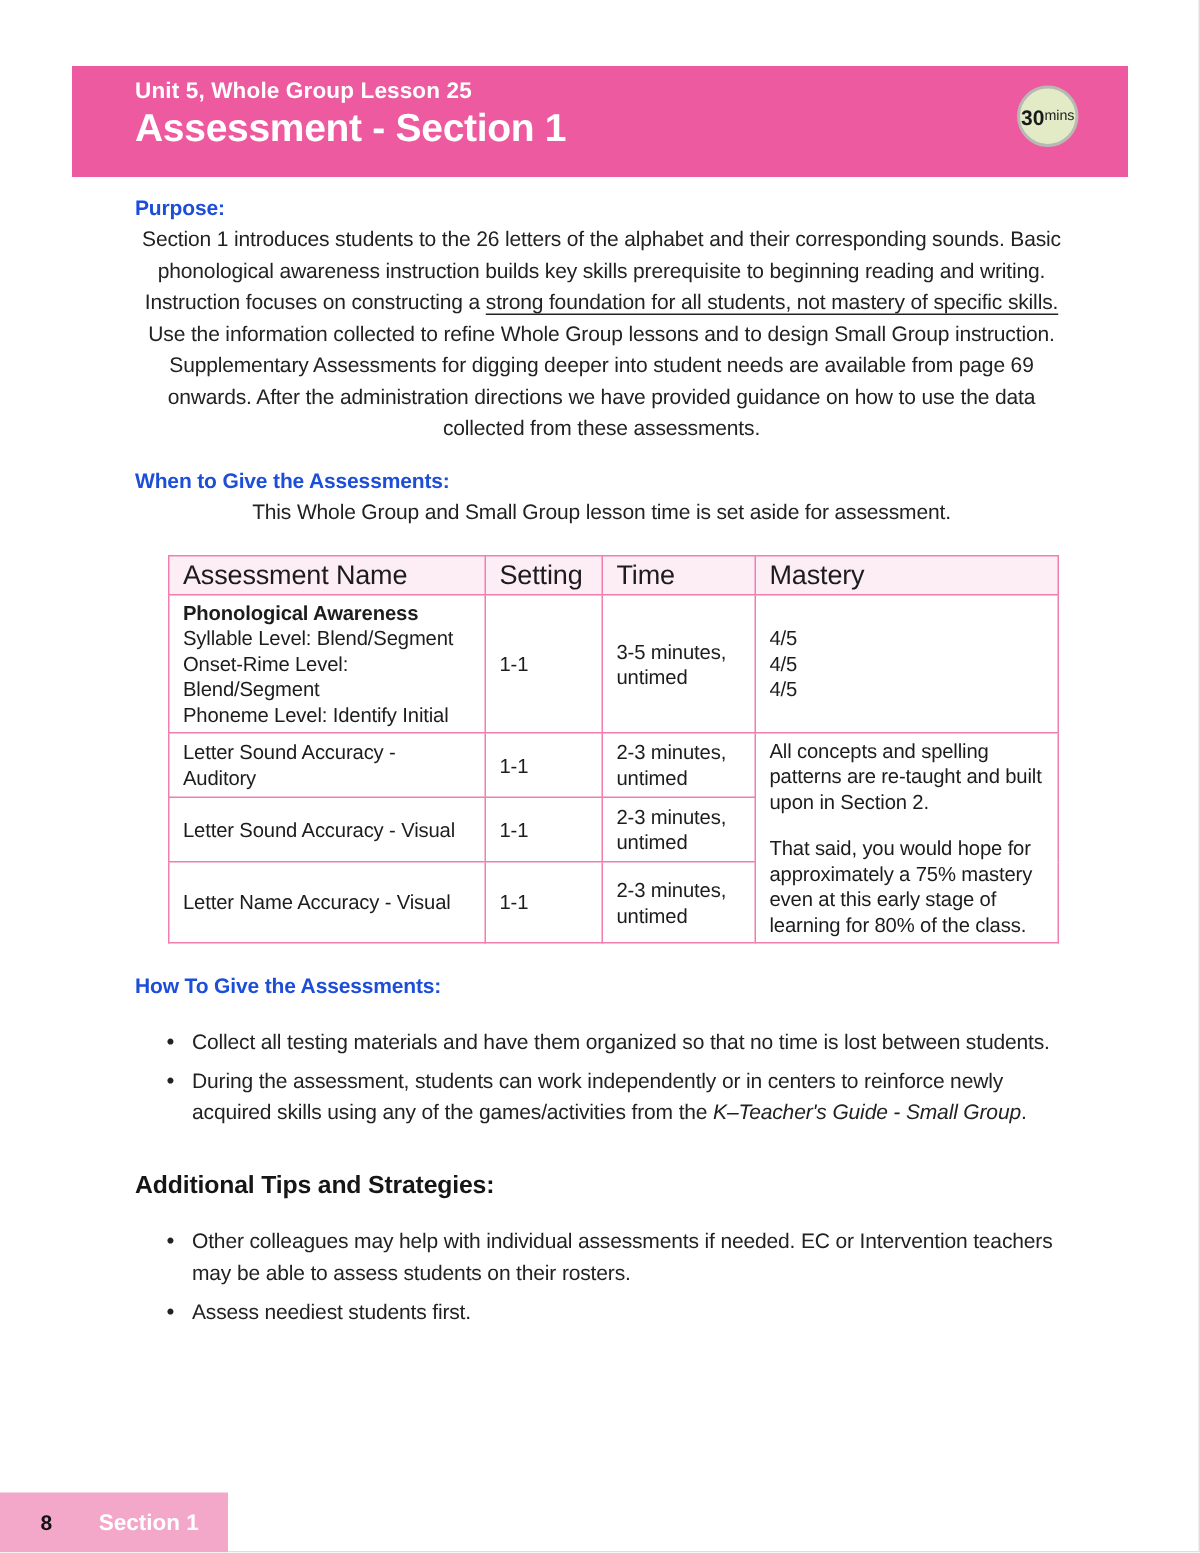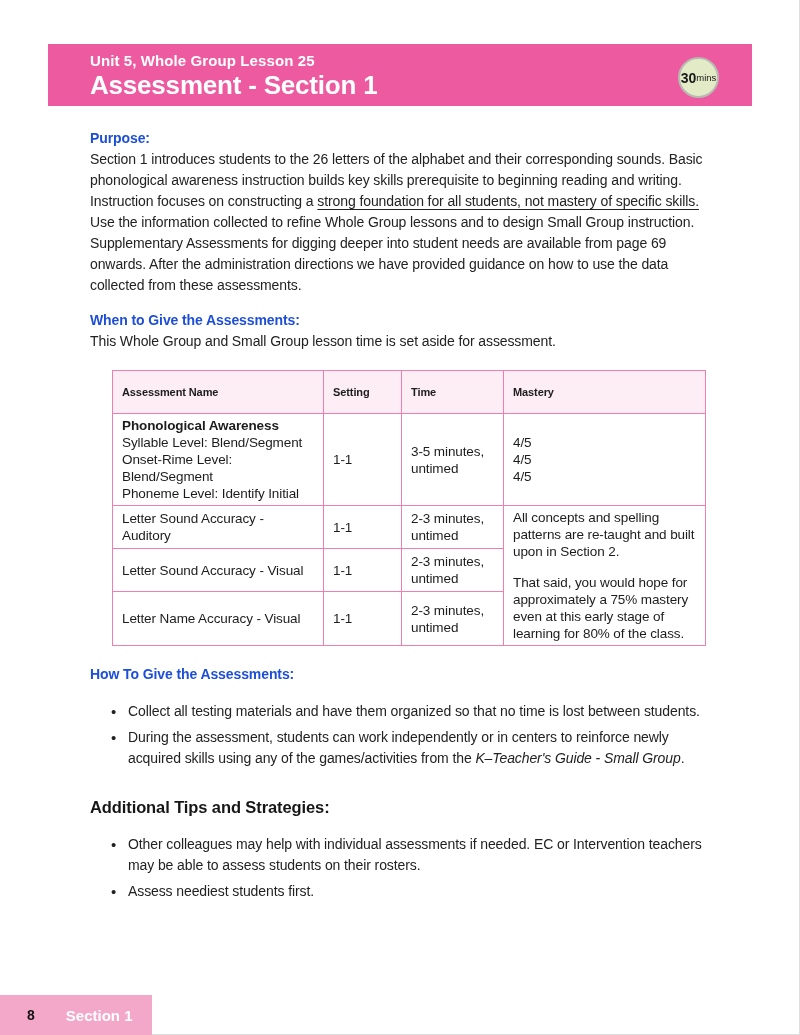--- a/index.html
+++ b/index.html
@@ -14,21 +14,21 @@
     width: 800px;
     height: 1035px;
     background: #fff;
     overflow: hidden;
     box-shadow: inset -1px 0 0 #dedede, inset 0 -1px 0 #dedede;
   }
   
   .banner {
     position: absolute;
     left: 48px; top: 44px;
-    width: 704px; height: 62px;
+    width: 704px; height: 74px;
     background: var(--banner-pink, #ee5a9f);
     color: #fff;
     padding: 8px 0 0 42px;
   }
   .banner-eyebrow {
     font-size: 15px; font-weight: 700; letter-spacing: 0.1px;
   }
   .banner-title {
     font-size: 26px; font-weight: 700; letter-spacing: -0.2px;
     margin-top: 1px;
@@ -57,21 +57,21 @@
     line-height: 21px;
   }
   h3.sec {
     font-size: 14px; font-weight: 700; color: #1d4ed8;
     line-height: 21px;
   }
   h2.sec-lg {
     font-size: 16.5px; font-weight: 700; color: #161616;
     line-height: 22px;
   }
-  p.body { margin: 0; }
+  p.body { margin: 0; text-align: center; }
   .gap-md { margin-top: 14px; }
   .gap-lg { margin-top: 21px; }
   .underlined {
     text-decoration: underline;
     text-decoration-thickness: 1.4px;
     text-underline-offset: 2.5px;
   }
   .pre { white-space: pre-line; }
   
   table.assess {
@@ -85,23 +85,23 @@
   }
   table.assess th, table.assess td {
     border: 1.5px solid var(--table-border, #f07fb0);
     padding: 3px 9px;
     text-align: left;
     vertical-align: middle;
     color: #1c1c1c;
   }
   table.assess th {
     background: var(--table-header-bg, #fdedf5);
-    font-weight: 700;
-    font-size: 11px;
-    height: 43px;
+    font-weight: 400;
+    font-size: 18px;
+    height: 26px;
   }
   .col-name { width: 211px; }
   .col-setting { width: 78px; }
   .col-time { width: 102px; }
   .col-mastery { width: 202px; }
   td.name-cell .name-title { font-weight: 700; }
   tr.r1 td { height: 70px; }
   tr.r2 td, tr.r3 td { height: 42px; }
   tr.r4 td { height: 52px; }
   td.mastery-merged {

